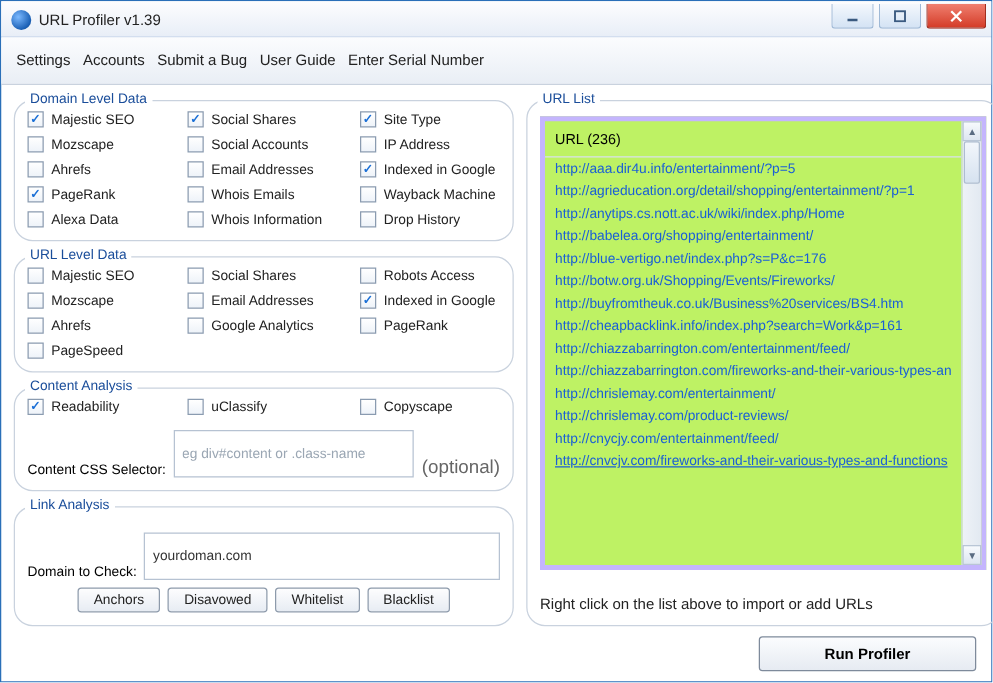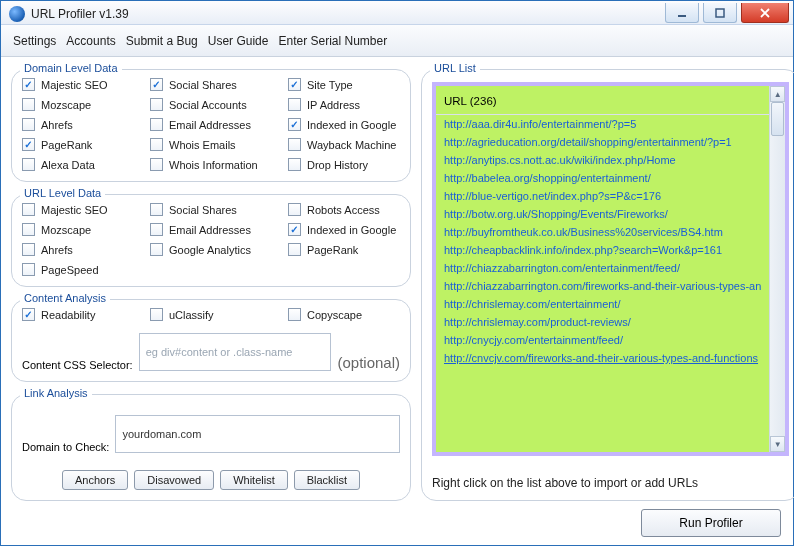--- a/index.html
+++ b/index.html
@@ -114,21 +114,21 @@
 .optional { color: #666; font-size: 15px; }
 .btn {
   border: 1px solid #8d9aab;
   background: linear-gradient(#fdfdfe, #e7ecf3);
   border-radius: 3px;
   padding: 3px 12px;
   font-size: 11px;
   cursor: default;
   color: #222;
 }
-.btn-row { display: flex; gap: 6px; margin-top: 17px; justify-content: center; }
+.btn-row { display: flex; gap: 6px; margin-top: 6px; justify-content: center; }
 .url-group { flex: 1; display: flex; flex-direction: column; }
 .url-box {
   border: 4px solid #c4b5fd;
   background: #bef264;
   flex: 1;
   display: flex;
   margin-top: 4px;
 }
 .url-inner { flex: 1; overflow: hidden; padding: 3px 0 0 0; }
 .url-header {
@@ -168,23 +168,24 @@
 .hint { font-size: 12px; color: #222; margin-top: 20px; }
 .footer {
   display: flex; justify-content: flex-end;
   padding: 8px 2px 0 0;
 }
 .run-btn {
   border: 1px solid #7e8a9b;
   background: linear-gradient(#fbfcfe,#e6ebf2);
   border-radius: 3px;
   padding: 6px 0;
-  width: 140px;
+  width: 174px;
   text-align: center;
   font-size: 12px;
+  font-weight: bold;
 }
 </style>
 </head>
 <body>
 
 <div class="window">
   <div class="titlebar">
     <div class="icon-ball"></div>
     <div class="title">URL Profiler v1.39</div>
     <div class="win-controls">

